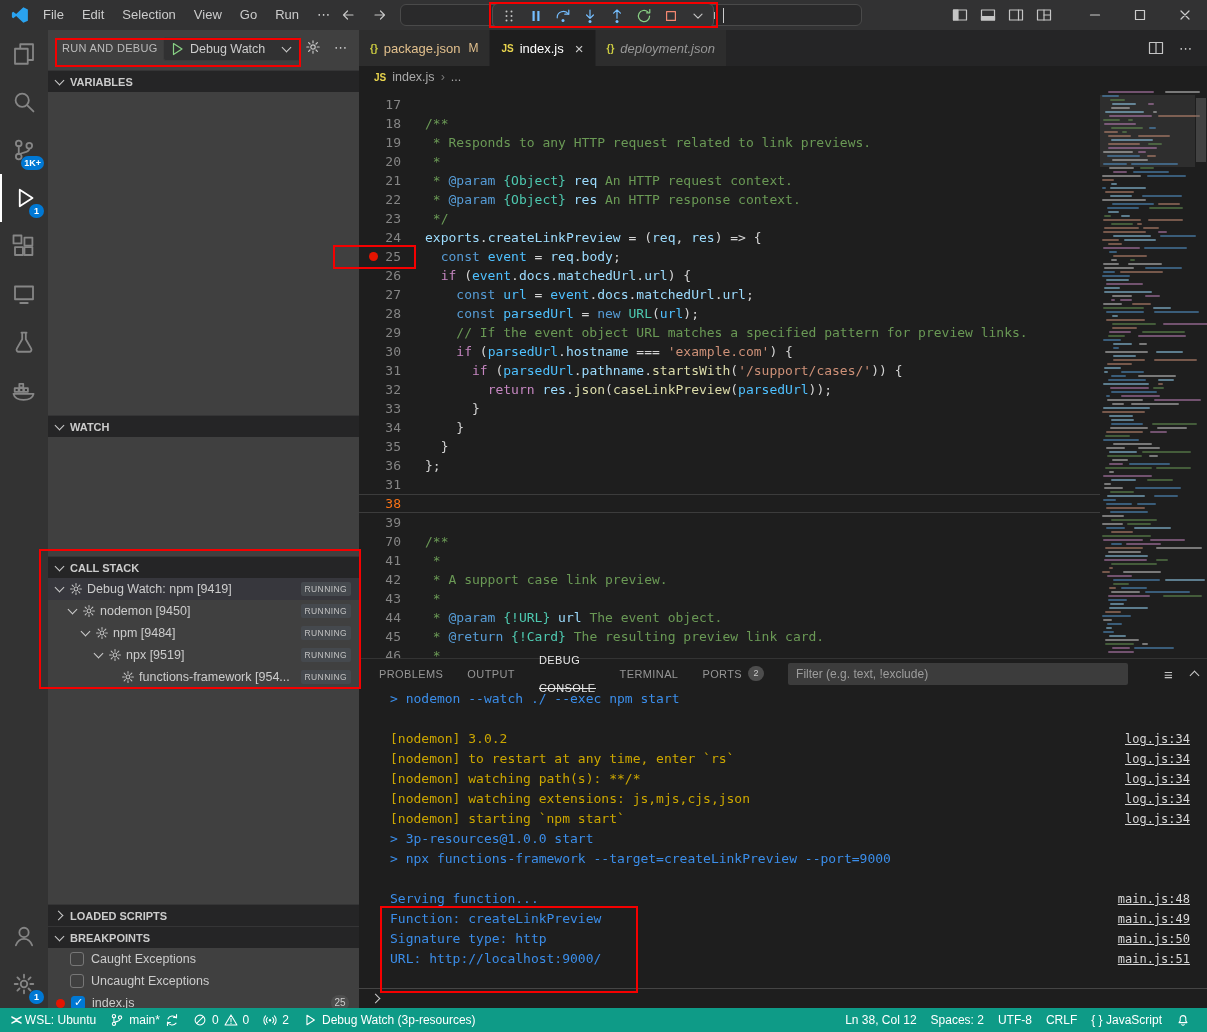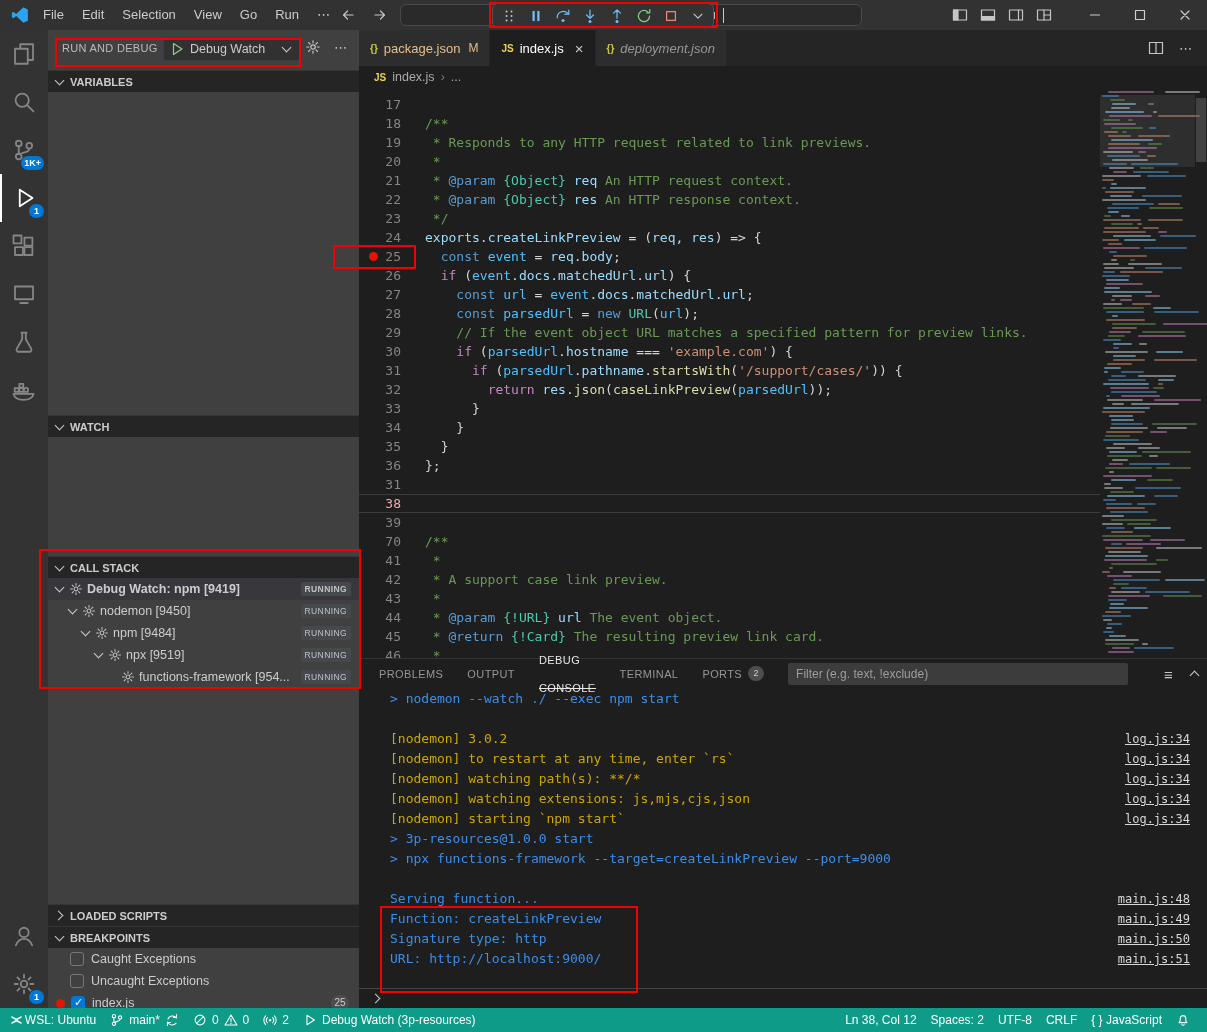--- a/index.html
+++ b/index.html
@@ -70,21 +70,21 @@
 .tab-close{margin-left:5px;color:#cccccc;font-size:15px;line-height:1}
 .tab-marker{color:#e2c08d;font-size:12px;margin-left:2px}
 .tabbar-actions{margin-left:auto;display:flex;align-items:center;gap:15px;padding-right:15px;color:#c5c5c5}
 .breadcrumb{position:absolute;left:0;right:0;top:36px;height:22px;display:flex;align-items:center;padding-left:15px;gap:6px;font-size:12.5px;color:#a9a9a9}
 .bc-sep{color:#7a7a7a}
 .code-wrap{position:absolute;left:0;right:0;top:58px;bottom:0;overflow:hidden}
 .code-rows{position:absolute;left:0;top:7px;right:107px}
 .code-row{display:flex;height:19px;line-height:19px;font-family:"DejaVu Sans Mono","Liberation Mono",monospace;font-size:13px}
 .code-row.current{border-top:1px solid #3c3c3c;border-bottom:1px solid #3c3c3c;line-height:17px}
 .gut{width:66px;flex:none;text-align:right;padding-right:24px;color:#858585;position:relative}
-.code-row.current .gut{color:#fca5a5}
+.code-row.current .gut{color:#f97316}
 .gut .bp-dot{position:absolute;left:10px;top:5px}
 .codeline{white-space:pre;flex:1;overflow:hidden}
 .tok-c{color:#6a9955}.tok-d{color:#569cd6}.tok-t{color:#4ec9b0}.tok-v{color:#9cdcfe}
 .tok-b{color:#4fc1ff}.tok-k{color:#569cd6}.tok-p{color:#c586c0}.tok-f{color:#dcdcaa}
 .tok-w{color:#d4d4d4}.tok-s{color:#ce9178}
 .minimap{position:absolute;top:0;right:12px;width:95px;bottom:0;background:#1e1e1e}
 .mm-slider{position:absolute;left:0;right:0;top:7px;height:72px;background:rgba(121,121,121,.18)}
 .mm-seg{position:absolute;height:2px;opacity:.5;border-radius:1px}
 .scrollbar{position:absolute;right:0;top:0;width:12px;bottom:0}
 .scroll-thumb{position:absolute;left:1px;right:1px;top:10px;height:64px;background:rgba(121,121,121,.4)}
@@ -360,21 +360,21 @@
     </div>
     <div class="section-header" style="top:385px">
       <span class="chev down"></span>
       <span>WATCH</span>
     </div>
     <div class="section-header" style="top:526px">
       <span class="chev down"></span>
       <span>CALL STACK</span>
     </div>
     <div id="callstack-rows" style="position:absolute;left:0;right:0;top:548px;height:112px">
-        <div class="tree-row selected" style="top: 0px; padding-left: 4px; font-weight: bold;">
+        <div class="tree-row selected" style="top: 0px; padding-left: 4px;">
           <span class="chev down"></span>
           <span class="cs-gear">
             <svg width="14" height="14" viewBox="0 0 16 16" fill="none" stroke="currentColor" stroke-width="1.2" stroke-linecap="round" stroke-linejoin="round">
               <circle cx="8" cy="8" r="2.2"></circle>
               <path d="M8 1.8v2M8 12.2v2M1.8 8h2M12.2 8h2M3.6 3.6L5 5M11 11l1.4 1.4M12.4 3.6L11 5M5 11l-1.4 1.4"></path>
             </svg>
           </span>
           <span class="cs-label">Debug Watch: npm [9419]</span>
           <span class="run-badge">RUNNING</span>
         </div>

